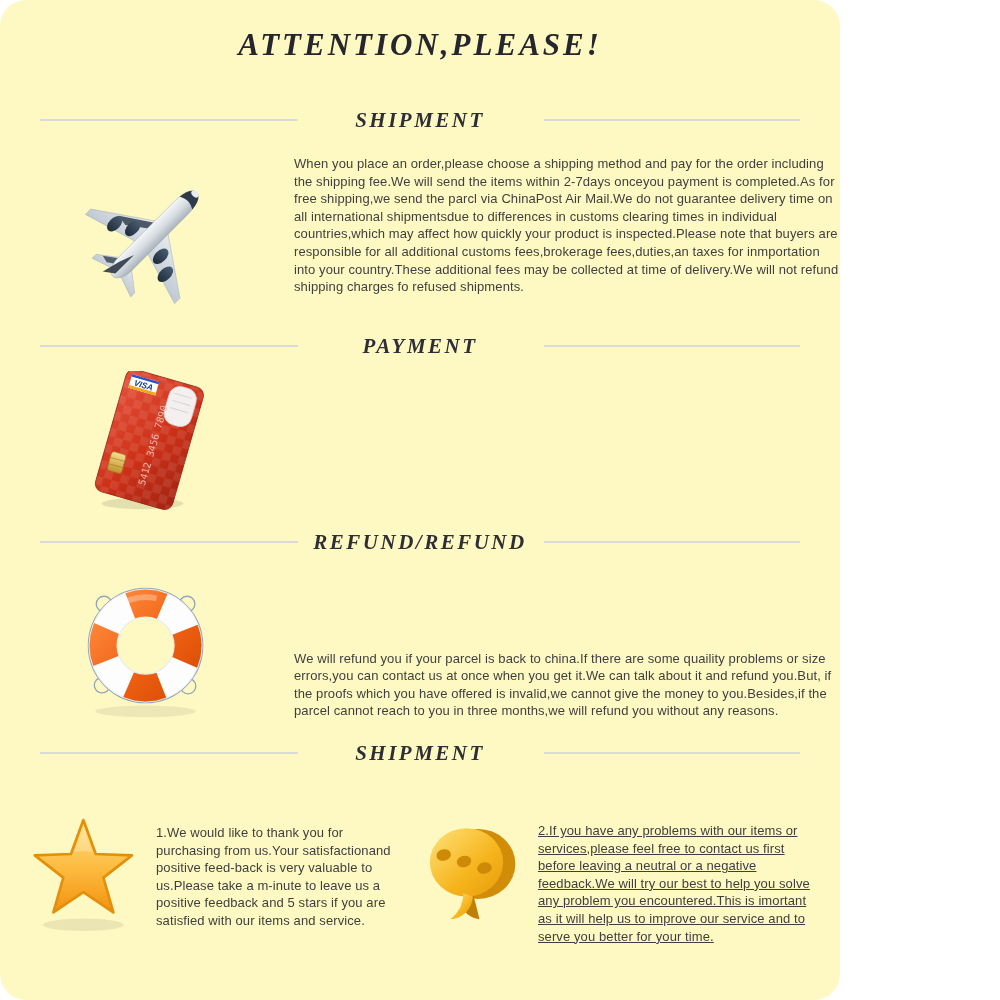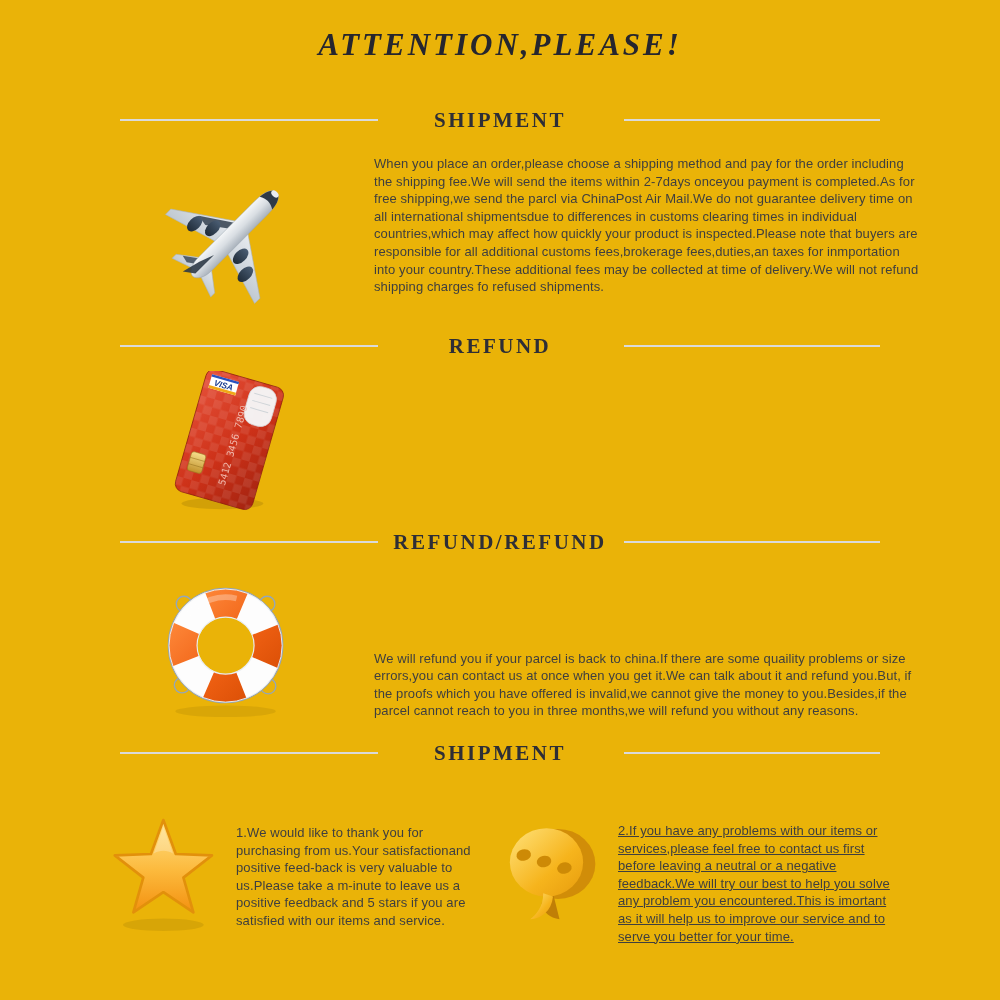--- a/index.html
+++ b/index.html
@@ -1,38 +1,39 @@
 <!DOCTYPE html>
 <html><head>
 <meta charset="utf-8">
 <style>
   * { box-sizing: border-box; margin: 0; padding: 0; }
   html,body { background:#ffffff; }
   body { width:1000px; font-family:"Liberation Sans", sans-serif; }
-  .page { position:relative; width:1000px; height:1000px; background:#eab308; overflow:hidden; }
+  .page { position:relative; width:840px; height:1000px; background:#fef9c3; overflow:hidden;border-radius:26px; }
 
   .title {
     padding-top:27px;
     text-align:center;
     font-family:"Liberation Serif", serif;
     font-style:italic;
     font-weight:bold;
     font-size:31px;
     letter-spacing:3px;
     color:#26262e;
   }
 
   .section-header { position:relative; width:760px; margin:0 auto; height:30px; }
   .section-header .rule { position:absolute; top:14px; height:2px; background:#dadada; }
   .section-header .rule-left  { left:0;  width:258px; }
   .section-header .rule-right { right:0; width:256px; }
   .section-heading {
     position:relative;
     text-align:center;
     font-family:"Liberation Serif", serif;
+    font-style:italic;
     font-weight:bold;
     font-size:21px;
     letter-spacing:2.5px;
     color:#2e2e36;
     line-height:30px;
     white-space:nowrap;
   }
 
   .hdr-shipment { margin-top:42px; }
   .hdr-payment  { margin-top:10px; }
@@ -118,21 +119,21 @@
           <path d="M85,106 L85,134 L74,142 L79,122 Z" fill="#2e3a47" opacity="0.9"></path>
         </g>
       </svg>
     </div>
     <p class="body-text text-shipment">When you place an order,please choose a shipping method and pay for the order including the shipping fee.We will send the items within 2-7days onceyou payment is completed.As for free shipping,we send the parcl via ChinaPost Air Mail.We do not guarantee delivery time on all international shipmentsdue to differences in customs clearing times in individual countries,which may affect how quickly your product is inspected.Please note that buyers are responsible for all additional customs fees,brokerage fees,duties,an taxes for inmportation into your country.These additional fees may be collected at time of delivery.We will not refund shipping charges fo refused shipments.</p>
   </div>
 
   <div class="section-header hdr-payment">
     <div class="rule rule-left"></div>
     <div class="rule rule-right"></div>
-    <div class="section-heading">REFUND</div>
+    <div class="section-heading">PAYMENT</div>
   </div>
   <div class="content-row row-payment">
     <div class="icon-col">
       <svg width="150" height="140" viewBox="0 0 160 150">
         <defs>
           <linearGradient id="cardG" x1="0" y1="0" x2="1" y2="1">
             <stop offset="0" stop-color="#e6513a"></stop>
               <stop offset="0.55" stop-color="#cd3118"></stop>
               <stop offset="1" stop-color="#a32310"></stop>
           </linearGradient>

